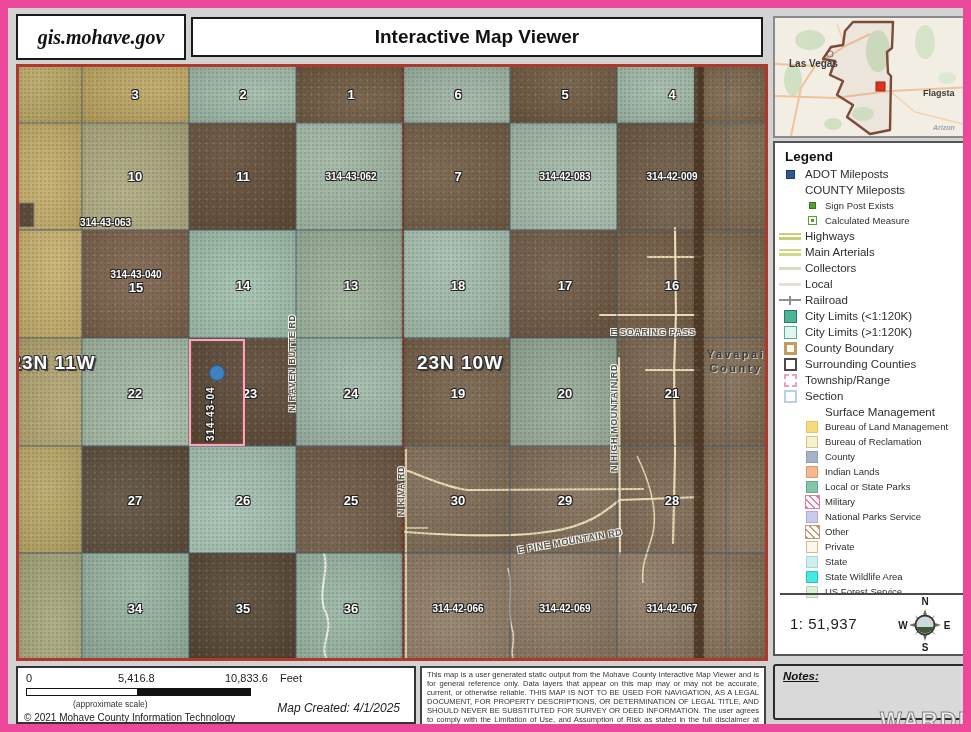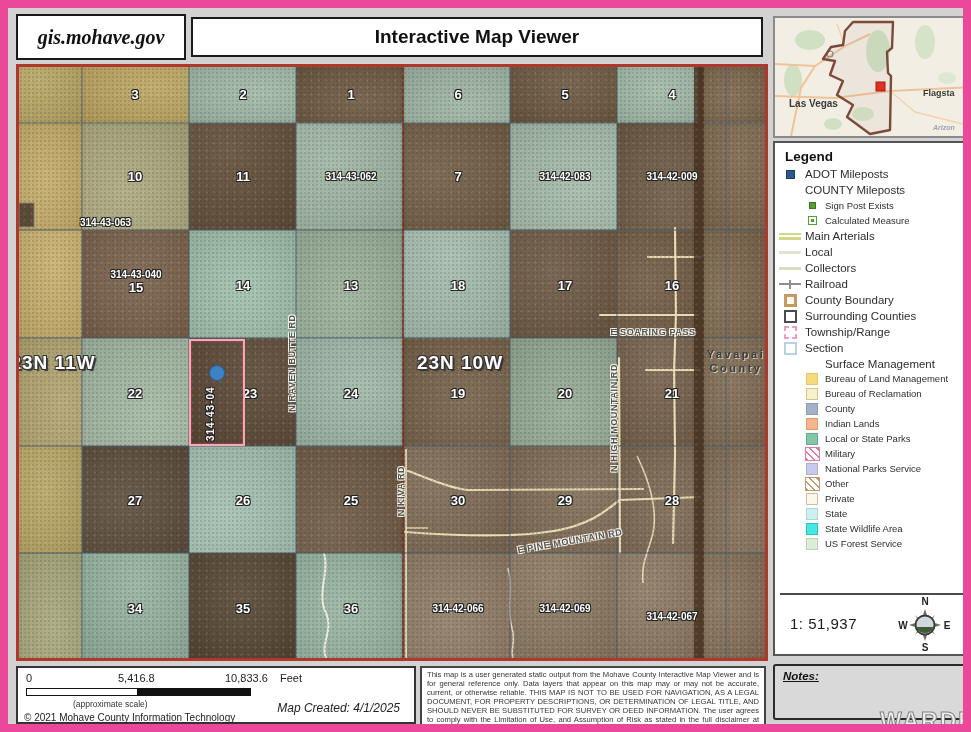--- a/index.html
+++ b/index.html
@@ -184,21 +184,21 @@
         <span class="mlab k-sec" style="left: 116px; top: 541px;">34</span>
         <span class="mlab k-sec" style="left: 224px; top: 541px;">35</span>
         <span class="mlab k-sec" style="left: 332px; top: 541px;">36</span>
         <span class="mlab k-par" style="left: 332px; top: 109px;">314-43-062</span>
         <span class="mlab k-par" style="left: 546px; top: 109px;">314-42-083</span>
         <span class="mlab k-par" style="left: 653px; top: 109px;">314-42-009</span>
         <span class="mlab k-par" style="left: 64px; top: 155px; padding-left: 45px;">314-43-063</span>
         <span class="mlab k-par" style="left: 117px; top: 207px;">314-43-040</span>
         <span class="mlab k-par" style="left: 439px; top: 541px;">314-42-066</span>
         <span class="mlab k-par" style="left: 546px; top: 541px;">314-42-069</span>
-        <span class="mlab k-par" style="left: 653px; top: 541px; margin-top: 8px;">314-42-067</span>
+        <span class="mlab k-par" style="left: 653px; top: 541px;">314-42-067</span>
         <span class="mlab k-roadh" style="left: 634px; top: 265px;">E SOARING PASS</span>
         <span class="mlab k-pine" style="left: 551px; top: 474px;">E PINE MOUNTAIN RD</span>
         <span class="mlab k-roadv" style="left: 273px; top: 296px;">N RAVEN BUTTE RD</span>
         <span class="mlab k-roadv" style="left: 595px; top: 351px;">N HIGH MOUNTAIN RD</span>
         <span class="mlab k-roadv" style="left: 382px; top: 424px;">N KIVA RD</span>
         <span class="mlab k-twp" style="left: 34px; top: 296px;">23N 11W</span>
         <span class="mlab k-twp" style="left: 441px; top: 296px;">23N 10W</span>
         <span class="mlab k-cnty" style="left: 717px; top: 287px;">Yavapai</span>
         <span class="mlab k-cnty" style="left: 717px; top: 301px;">County</span>
       </div>
@@ -219,21 +219,21 @@
       <ellipse cx="172" cy="60" rx="9" ry="6" fill="#dce8d2"></ellipse>
       <path d="M0,46 L40,48 L70,28 L95,16" stroke="#f0c29a" stroke-width="2" fill="none"></path>
       <path d="M40,48 L26,70 L16,118" stroke="#f0c29a" stroke-width="2" fill="none"></path>
       <path d="M0,78 L60,80 L115,73 L196,69" stroke="#f0c29a" stroke-width="2" fill="none"></path>
       <path d="M115,73 L140,94 L196,108" stroke="#f3d2ae" stroke-width="1.4" fill="none"></path>
       <path d="M70,28 L62,6" stroke="#f3d2ae" stroke-width="1.4" fill="none"></path>
       <circle cx="55" cy="36" r="3" fill="none" stroke="#8a8a8a" stroke-width="1.2"></circle>
       <path d="M78,4 L118,4 L117,30 L112,34 L113,55 L116,58 L115,112 L95,116 L72,99 L78,87 L62,77 L68,63 L55,57 L60,43 L48,41 L56,29 L68,27 L70,13 Z" fill="rgba(125,74,58,0.05)" stroke="#7d4a3a" stroke-width="2.4" stroke-linejoin="round"></path>
       <rect x="101" y="64" width="9" height="9" fill="#e03020" stroke="#a02010"></rect>
     </svg>
-    <span class="ilab" style="left:14px;top:40px;font-size:10px;margin-top:40px;">Las Vegas</span>
+    <span class="ilab" style="left:14px;top:40px;font-size:10px;">Las Vegas</span>
     <span class="ilab" style="left:148px;top:70px;font-size:9px;">Flagsta</span>
     <span class="ilab" style="left:158px;top:106px;font-size:7px;font-style:italic;color:#98a4b0;">Arizon</span>
   </div>
 
   <div class="legend">
     <div class="lg-title">Legend</div>
     <div id="legend-items">
         <div class="lg-row">
           <span class="sw">
             <span style="width: 9px; height: 9px; background: rgb(45, 90, 142); box-sizing: border-box; border: 1.5px solid rgb(28, 60, 98); display: flex; align-items: center; justify-content: center;"></span>
@@ -250,50 +250,71 @@
           </span>
           <span class="lb">Sign Post Exists</span>
         </div>
         <div class="lg-row sub">
           <span class="sw">
             <span style="width: 9px; height: 9px; background: rgb(255, 255, 255); box-sizing: border-box; border: 1.5px solid rgb(85, 160, 46); display: flex; align-items: center; justify-content: center;">
               <span style="width: 3px; height: 3px; background: rgb(85, 160, 46);"></span>
             </span>
           </span>
           <span class="lb">Calculated Measure</span>
+        </div>
+        <div class="lg-row">
+          <span class="sw">
+            <span style="display: flex; flex-direction: column; gap: 2px; width: 22px;">
+              <span style="height: 2.5px; background: rgb(198, 205, 114);"></span>
+              <span style="height: 2.5px; background: rgb(198, 205, 114);"></span>
+            </span>
+          </span>
+          <span class="lb">Highways</span>
         </div>
         <div class="lg-row">
           <span class="sw">
             <span style="display: flex; flex-direction: column; gap: 2px; width: 22px;">
               <span style="height: 2.5px; background: rgb(210, 214, 133);"></span>
               <span style="height: 2.5px; background: rgb(210, 214, 133);"></span>
             </span>
           </span>
           <span class="lb">Main Arterials</span>
         </div>
         <div class="lg-row">
           <span class="sw">
+            <span style="width: 22px; height: 3px; background: rgb(219, 219, 196);"></span>
+          </span>
+          <span class="lb">Collectors</span>
+        </div>
+        <div class="lg-row">
+          <span class="sw">
             <span style="width: 22px; height: 3px; background: rgb(230, 226, 207);"></span>
           </span>
           <span class="lb">Local</span>
-        </div>
-        <div class="lg-row">
-          <span class="sw">
-            <span style="width: 22px; height: 3px; background: rgb(219, 219, 196);"></span>
-          </span>
-          <span class="lb">Collectors</span>
         </div>
         <div class="lg-row">
           <span class="sw">
             <span style="position: relative; width: 22px; height: 9px;">
               <span style="position:absolute;left:0;right:0;top:3px;height:2.5px;background:#8f8f8f;"></span>
               <span style="position:absolute;left:10px;top:0;width:2px;height:9px;background:#8f8f8f;"></span>
             </span>
           </span>
           <span class="lb">Railroad</span>
+        </div>
+        <div class="lg-row">
+          <span class="sw">
+            <span style="width: 13px; height: 13px; background: rgb(76, 179, 152); box-sizing: border-box; border: 1.5px solid rgb(42, 122, 102); display: flex; align-items: center; justify-content: center;"></span>
+          </span>
+          <span class="lb">City Limits (&lt;1:120K)</span>
+        </div>
+        <div class="lg-row">
+          <span class="sw">
+            <span style="width: 13px; height: 13px; background: rgb(226, 246, 241); box-sizing: border-box; border: 1.5px solid rgb(76, 179, 152); display: flex; align-items: center; justify-content: center;"></span>
+          </span>
+          <span class="lb">City Limits (&gt;1:120K)</span>
         </div>
         <div class="lg-row">
           <span class="sw">
             <span style="width: 13px; height: 13px; background: rgb(253, 249, 238); box-sizing: border-box; border: 3px solid rgb(196, 154, 98); display: flex; align-items: center; justify-content: center;"></span>
           </span>
           <span class="lb">County Boundary</span>
         </div>
         <div class="lg-row">
           <span class="sw">
             <span style="width: 13px; height: 13px; background: rgb(255, 255, 255); box-sizing: border-box; border: 2px solid rgb(74, 74, 74); display: flex; align-items: center; justify-content: center;"></span>

